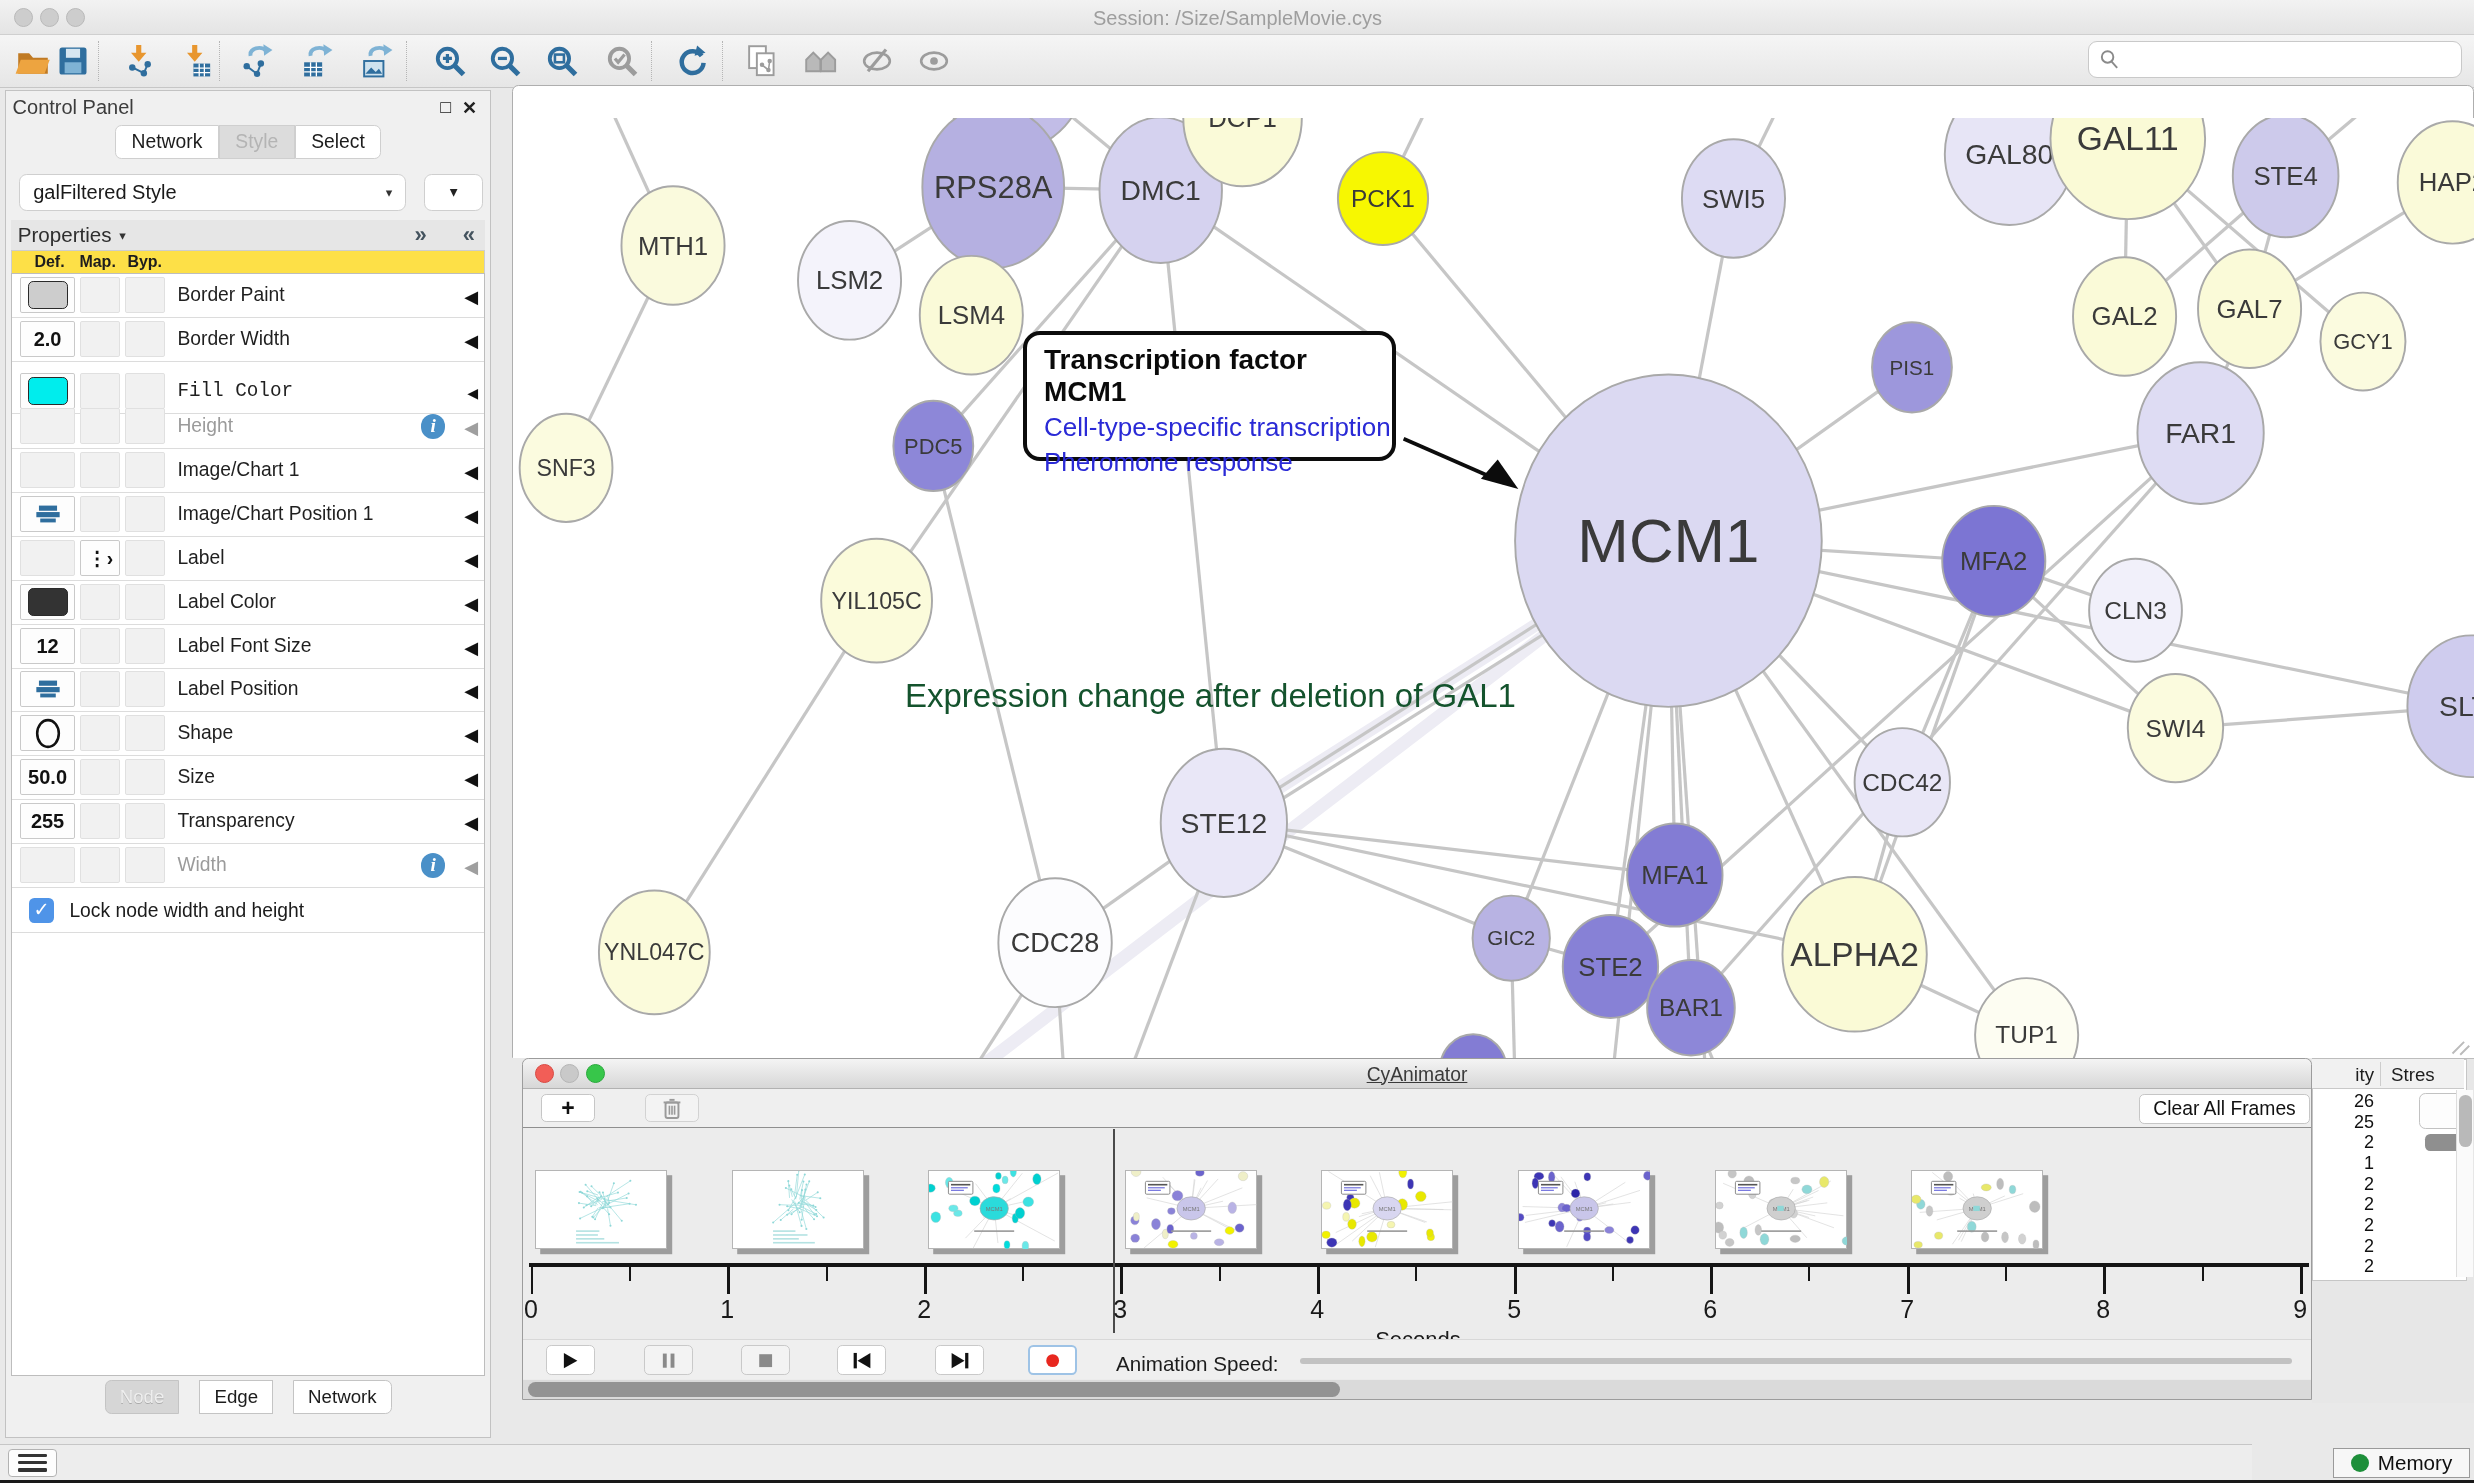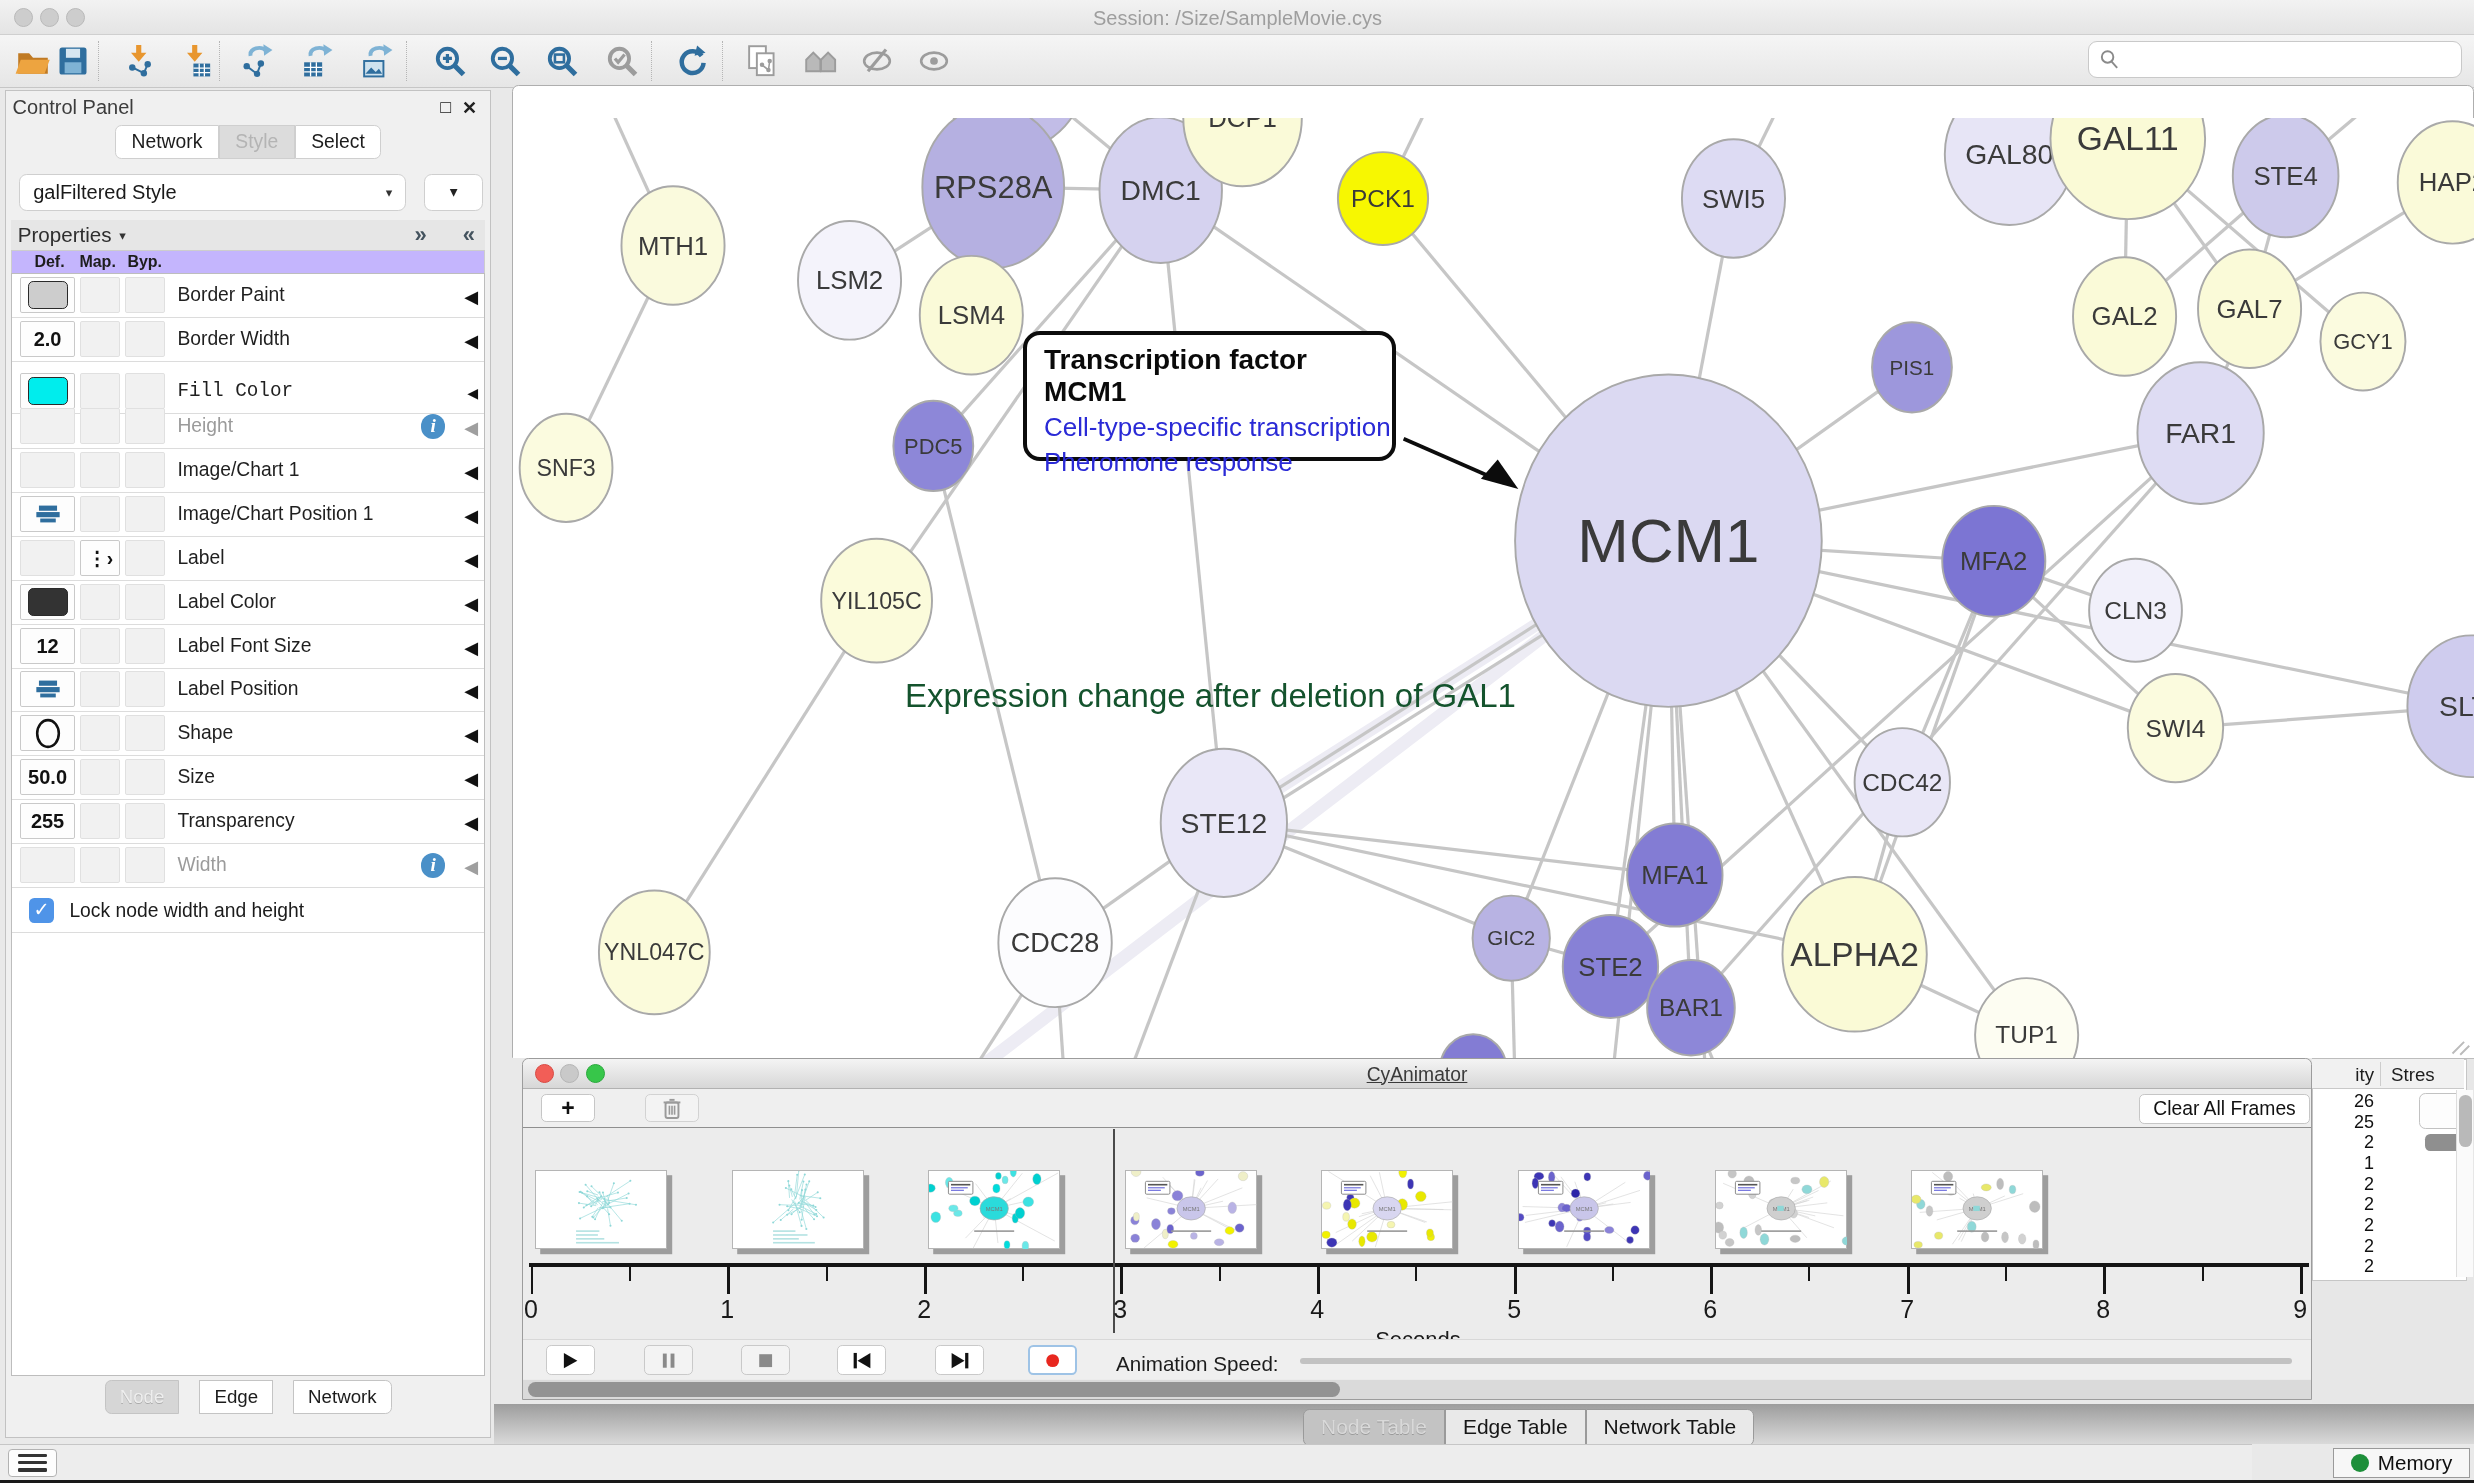--- a/index.html
+++ b/index.html
@@ -28,21 +28,21 @@
   .cp-tab { font-size:19.3px; padding:5.2px 15.5px; border:1.3px solid #cfcfcf; background:#fff; color:#1c1c1c; }
   .cp-tab.sel { background:#dcdcdc; color:#b4b4b4; }
   .cp-tab:first-child { border-radius:6.4px 0 0 6.4px; }
   .cp-tab:last-child { border-radius:0 6.4px 6.4px 0; }
   #style-row { left:0; top:79px; width:100%; height:45px; }
   #style-combo { left:13px; top:3.9px; width:387px; height:37px; background:#fff; border:1.3px solid #cfcfcf; border-radius:7.7px; font-size:20px; color:#1a1a1a; display:flex; align-items:center; padding:0 13px; justify-content:space-between; }
   #style-menu-btn { left:418px; top:3.9px; width:59px; height:37px; background:#fff; border:1.3px solid #cfcfcf; border-radius:7.7px; display:flex; align-items:center; justify-content:center; font-size:15.5px; color:#222; }
   #props-header { left:5.2px; top:129px; width:474px; height:30px; background:#e6e6e6; display:flex; align-items:center; }
   #props-title { font-size:20.6px; color:#2e2e2e; margin-left:6.4px; }
   .dbl-chev { color:#44535e; font-size:22px; font-weight:bold; display:inline-block; }
-  #props-colhead { left:5.2px; top:159px; width:474px; height:23px; background:#c4b5fd; border:1.3px solid #cdcdcd; border-bottom:none; font-size:16px; font-weight:bold; color:#1d1d1d; }
+  #props-colhead { left:5.2px; top:159px; width:474px; height:23px; background:#fde047; border:1.3px solid #cdcdcd; border-bottom:none; font-size:16px; font-weight:bold; color:#1d1d1d; }
   #props-list { left:5.2px; top:182px; width:474px; height:1103px; background:#fff; border:1.3px solid #bdbdbd; }
   .prow { position:absolute; left:0; width:472px; height:44px; border-bottom:1.3px solid #dcdcdc; }
   .pcell { position:absolute; top:3.2px; height:36px; background:#f1f1f1; border:0.6px solid #e0e0e0; border-radius:1.9px; display:flex; align-items:center; justify-content:center; }
   .pcell.filled { background:#fdfdfd; border:0.6px solid #c9c9c9; }
   .pcell-def { left:7.7px; width:55px; }
   .pcell-map { left:68px; width:40px; }
   .pcell-byp { left:113px; width:40px; }
   .pswatch { width:40px; height:28px; border:1.3px solid #2a2a2a; border-radius:5.2px; }
   .pval { font-size:20px; font-weight:bold; color:#111; }
   .pname { position:absolute; left:165px; top:10.3px; font-size:19.3px; color:#1f1f1f; }
@@ -1185,27 +1185,20 @@
         <div class="rp-row" style="top: 73px;">2</div>
         <div class="rp-row" style="top: 94px;">1</div>
         <div class="rp-row" style="top: 115px;">2</div>
         <div class="rp-row" style="top: 135px;">2</div>
         <div class="rp-row" style="top: 156px;">2</div>
         <div class="rp-row" style="top: 177px;">2</div>
         <div class="rp-row" style="top: 197px;">2</div>
       </div>
   </div>
 
-  <div id="table-band" class="abs">
-    <div id="table-tabs">
-        <div class="tt-tab dis">Node Table</div>
-        <div class="tt-tab">Edge Table</div>
-        <div class="tt-tab">Network Table</div>
-      </div>
-  </div>
   <div id="status-bar" class="abs">
     <div id="list-btn" class="abs">
       <div class="list-bar"></div>
       <div class="list-bar"></div>
       <div class="list-bar"></div>
     </div>
     <div id="memory-btn" class="abs">
       <div id="memory-dot"></div>
       <div id="memory-label">Memory</div>
     </div>

